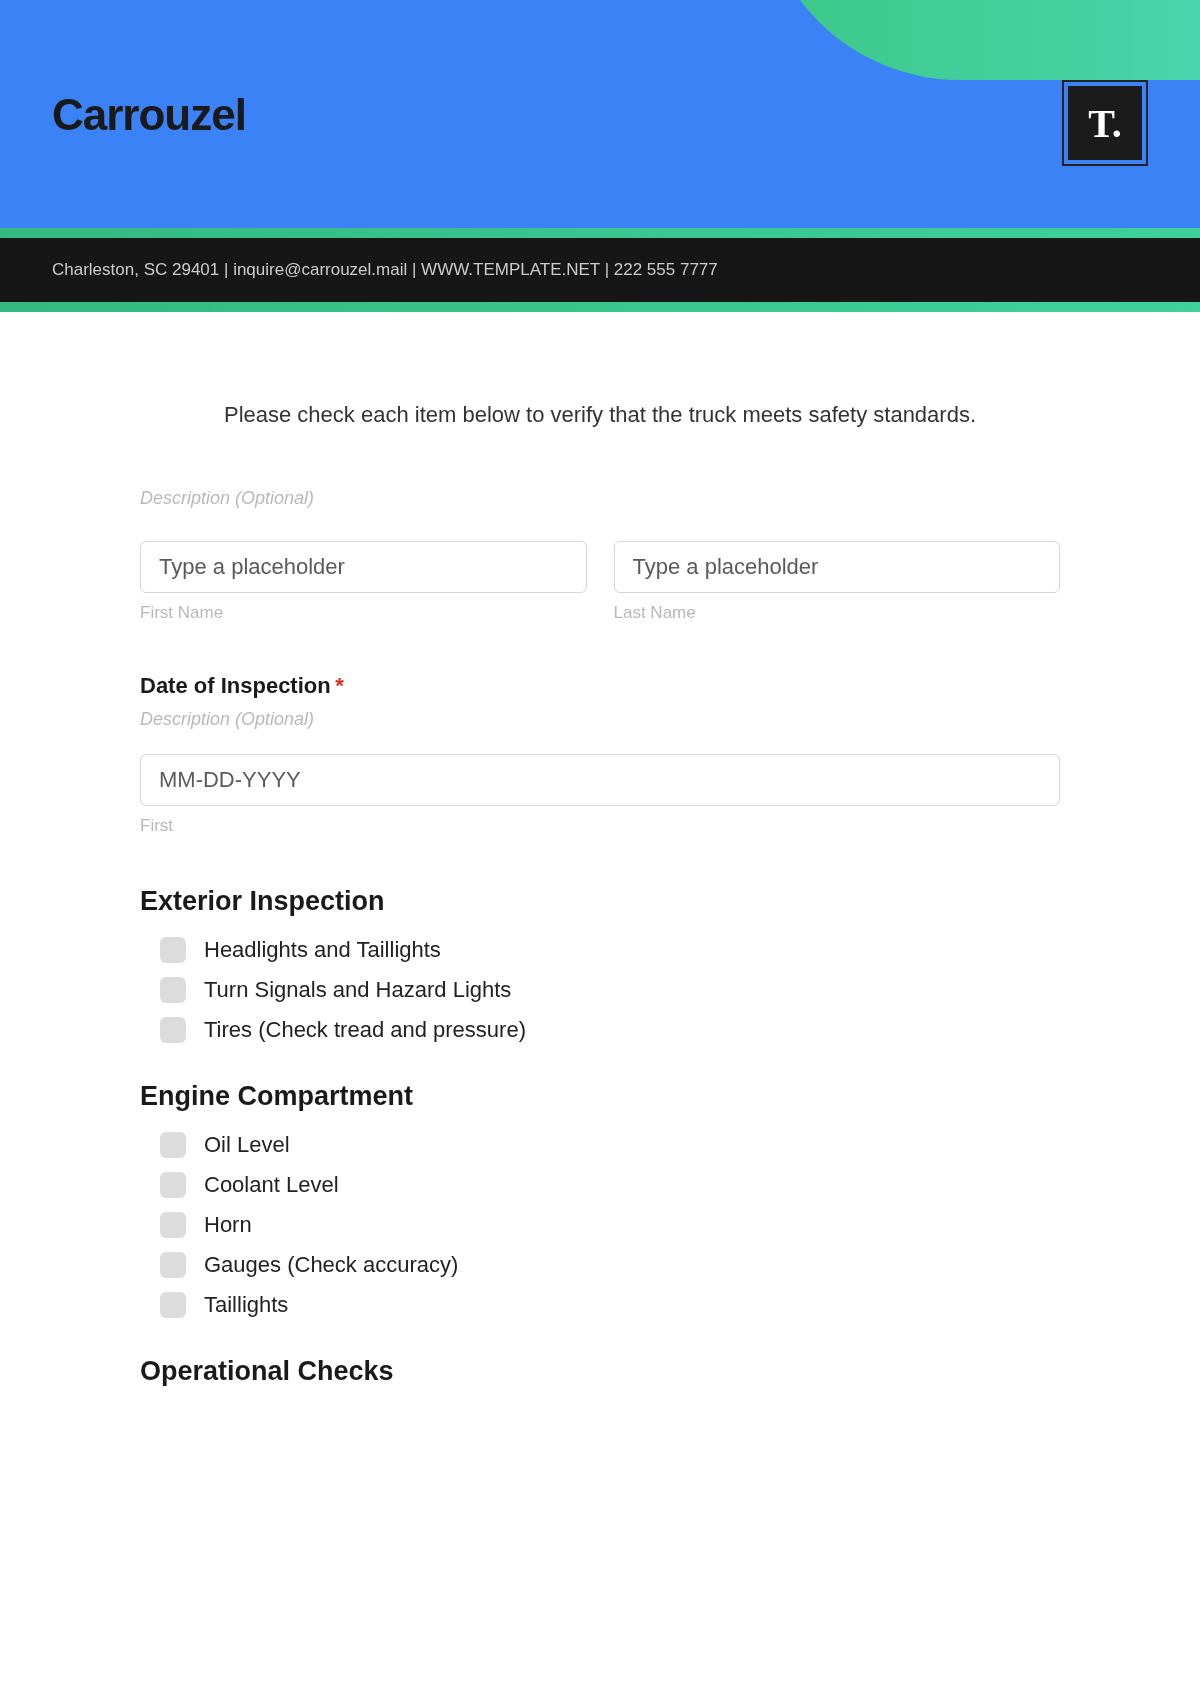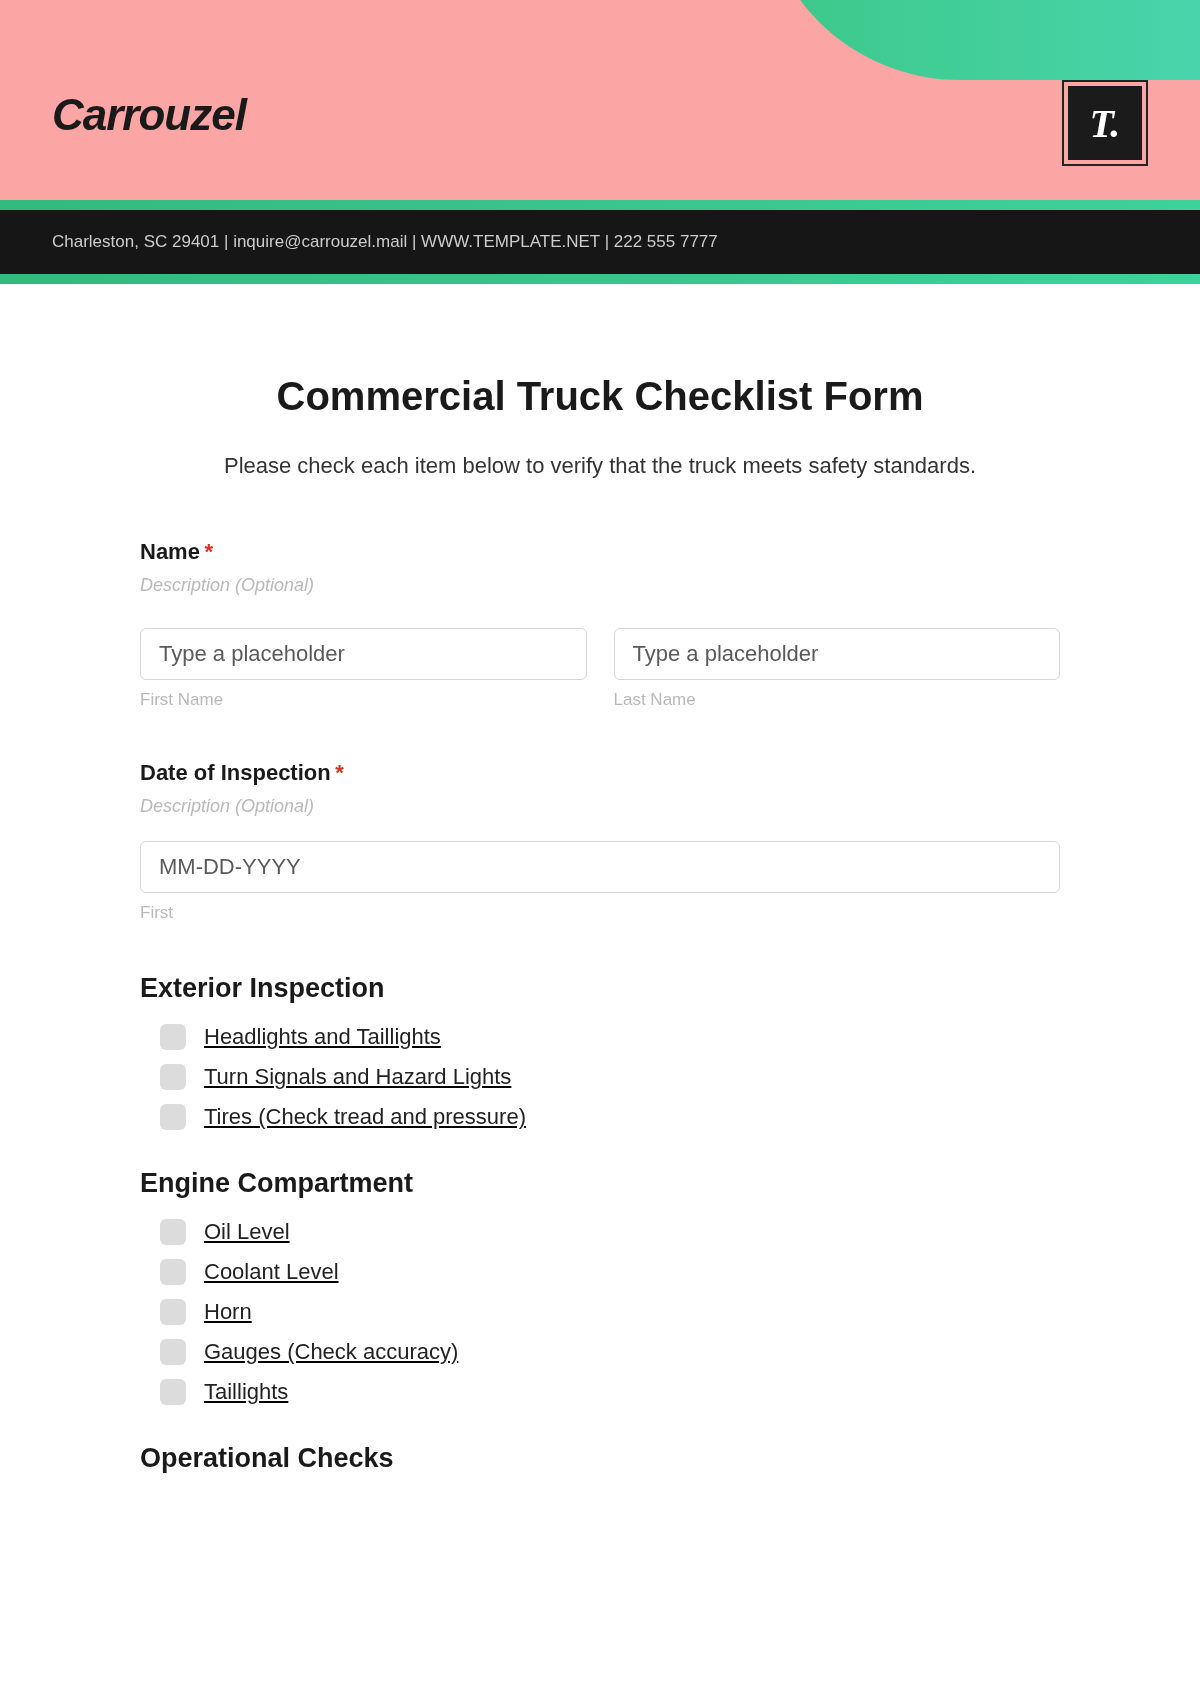--- a/index.html
+++ b/index.html
@@ -1,64 +1,59 @@
 <!DOCTYPE html>
 <html><head>
 <meta charset="utf-8">
 <style>
   * { margin: 0; padding: 0; box-sizing: border-box; }
   body { font-family: -apple-system, BlinkMacSystemFont, "Segoe UI", Helvetica, Arial, sans-serif; background: #fff; width: 1200px; }
-  .top-banner { background: #fca5a5; height: 200px; position: relative; overflow: hidden; font-style: italic; }
+  .top-banner { background: #3b82f6; height: 228px; position: relative; overflow: hidden; }
   .brand-name { position: absolute; left: 52px; top: 90px; font-size: 44px; font-weight: 800; color: #1a1a1a; letter-spacing: -1px; }
   .logo-box { position: absolute; right: 52px; top: 80px; width: 86px; height: 86px; border: 2px solid #222; display:flex; align-items:center; justify-content:center; }
   .logo-inner { width: 74px; height: 74px; background:#1b1b1b; display:flex; align-items:center; justify-content:center; color:#fff; font-size:40px; font-weight:900; font-family: Georgia, serif; }
   .accent-curve { position:absolute; top:-120px; right:-60px; width:500px; height:200px; background: linear-gradient(90deg,#3cc888,#4bd6b0); border-radius: 0 0 0 200px; }
   .green-bar-top { height: 10px; background: linear-gradient(90deg,#34b97e,#3fd19b); }
   .black-bar { background:#161616; color:#ccc; font-size:17px; padding: 22px 0 22px 52px; }
   .green-bar-bot { height: 10px; background: linear-gradient(90deg,#34b97e,#3fd19b); }
   .page { width: 960px; margin: 0 auto; padding: 90px 20px 40px 20px; }
   .form-title { text-align:center; font-size:40px; font-weight:700; color:#1a1a1a; margin-bottom: 34px; }
   .form-desc { text-align:center; font-size:22px; color:#333; margin-bottom: 60px; }
   .field-block { margin-bottom: 50px; }
   .field-label { font-size:22px; font-weight:700; color:#1a1a1a; }
   .req { color:#d93025; }
   .field-desc { font-size:18px; font-style:italic; color:#b9b9b9; margin-top:10px; }
   .row2 { display:flex; gap:27px; margin-top:32px; }
   .col { flex:1; }
   input.text-input { width:100%; height:52px; border:1px solid #d6d6d6; border-radius:6px; padding:0 18px; font-size:22px; color:#333; }
   input.text-input::placeholder { color:#5a5a5a; }
   .sublabel { font-size:17px; color:#b9b9b9; margin-top:10px; }
   .section-title { font-size:27px; font-weight:700; color:#1a1a1a; margin: 38px 0 20px 0; }
-  .check-row { display:flex; align-items:flex-end; margin: 0 0 14px 20px; text-decoration: underline; }
+  .check-row { display:flex; align-items:flex-end; margin: 0 0 14px 20px; }
   .checkbox { width:26px; height:26px; border-radius:6px; background:#dcdcdc; margin-right:18px; flex-shrink:0; }
   .check-label { font-size:22px; color:#222; }
 </style>
 </head>
 <body>
 
 <div class="top-banner">
   <div class="accent-curve"></div>
   <div class="brand-name">Carrouzel</div>
   <div class="logo-box">
     <div class="logo-inner">T.</div>
   </div>
 </div>
 <div class="green-bar-top"></div>
 <div class="black-bar">Charleston, SC 29401 | inquire@carrouzel.mail | WWW.TEMPLATE.NET | 222 555 7777</div>
 <div class="green-bar-bot"></div>
 
 <div class="page">
-  <h1 class="form-title">Commercial Truck Checklist Form</h1>
   <p class="form-desc">Please check each item below to verify that the truck meets safety standards.</p>
 
   <div class="field-block">
-    <div>
-      <span class="field-label">Name</span>
-      <span class="field-label req">*</span>
-    </div>
     <div class="field-desc">Description (Optional)</div>
     <div class="row2">
       <div class="col">
         <input class="text-input" type="text" placeholder="Type a placeholder" style="">
         <div class="sublabel">First Name</div>
       </div>
       <div class="col">
         <input class="text-input" type="text" placeholder="Type a placeholder" style="">
         <div class="sublabel">Last Name</div>
       </div>

